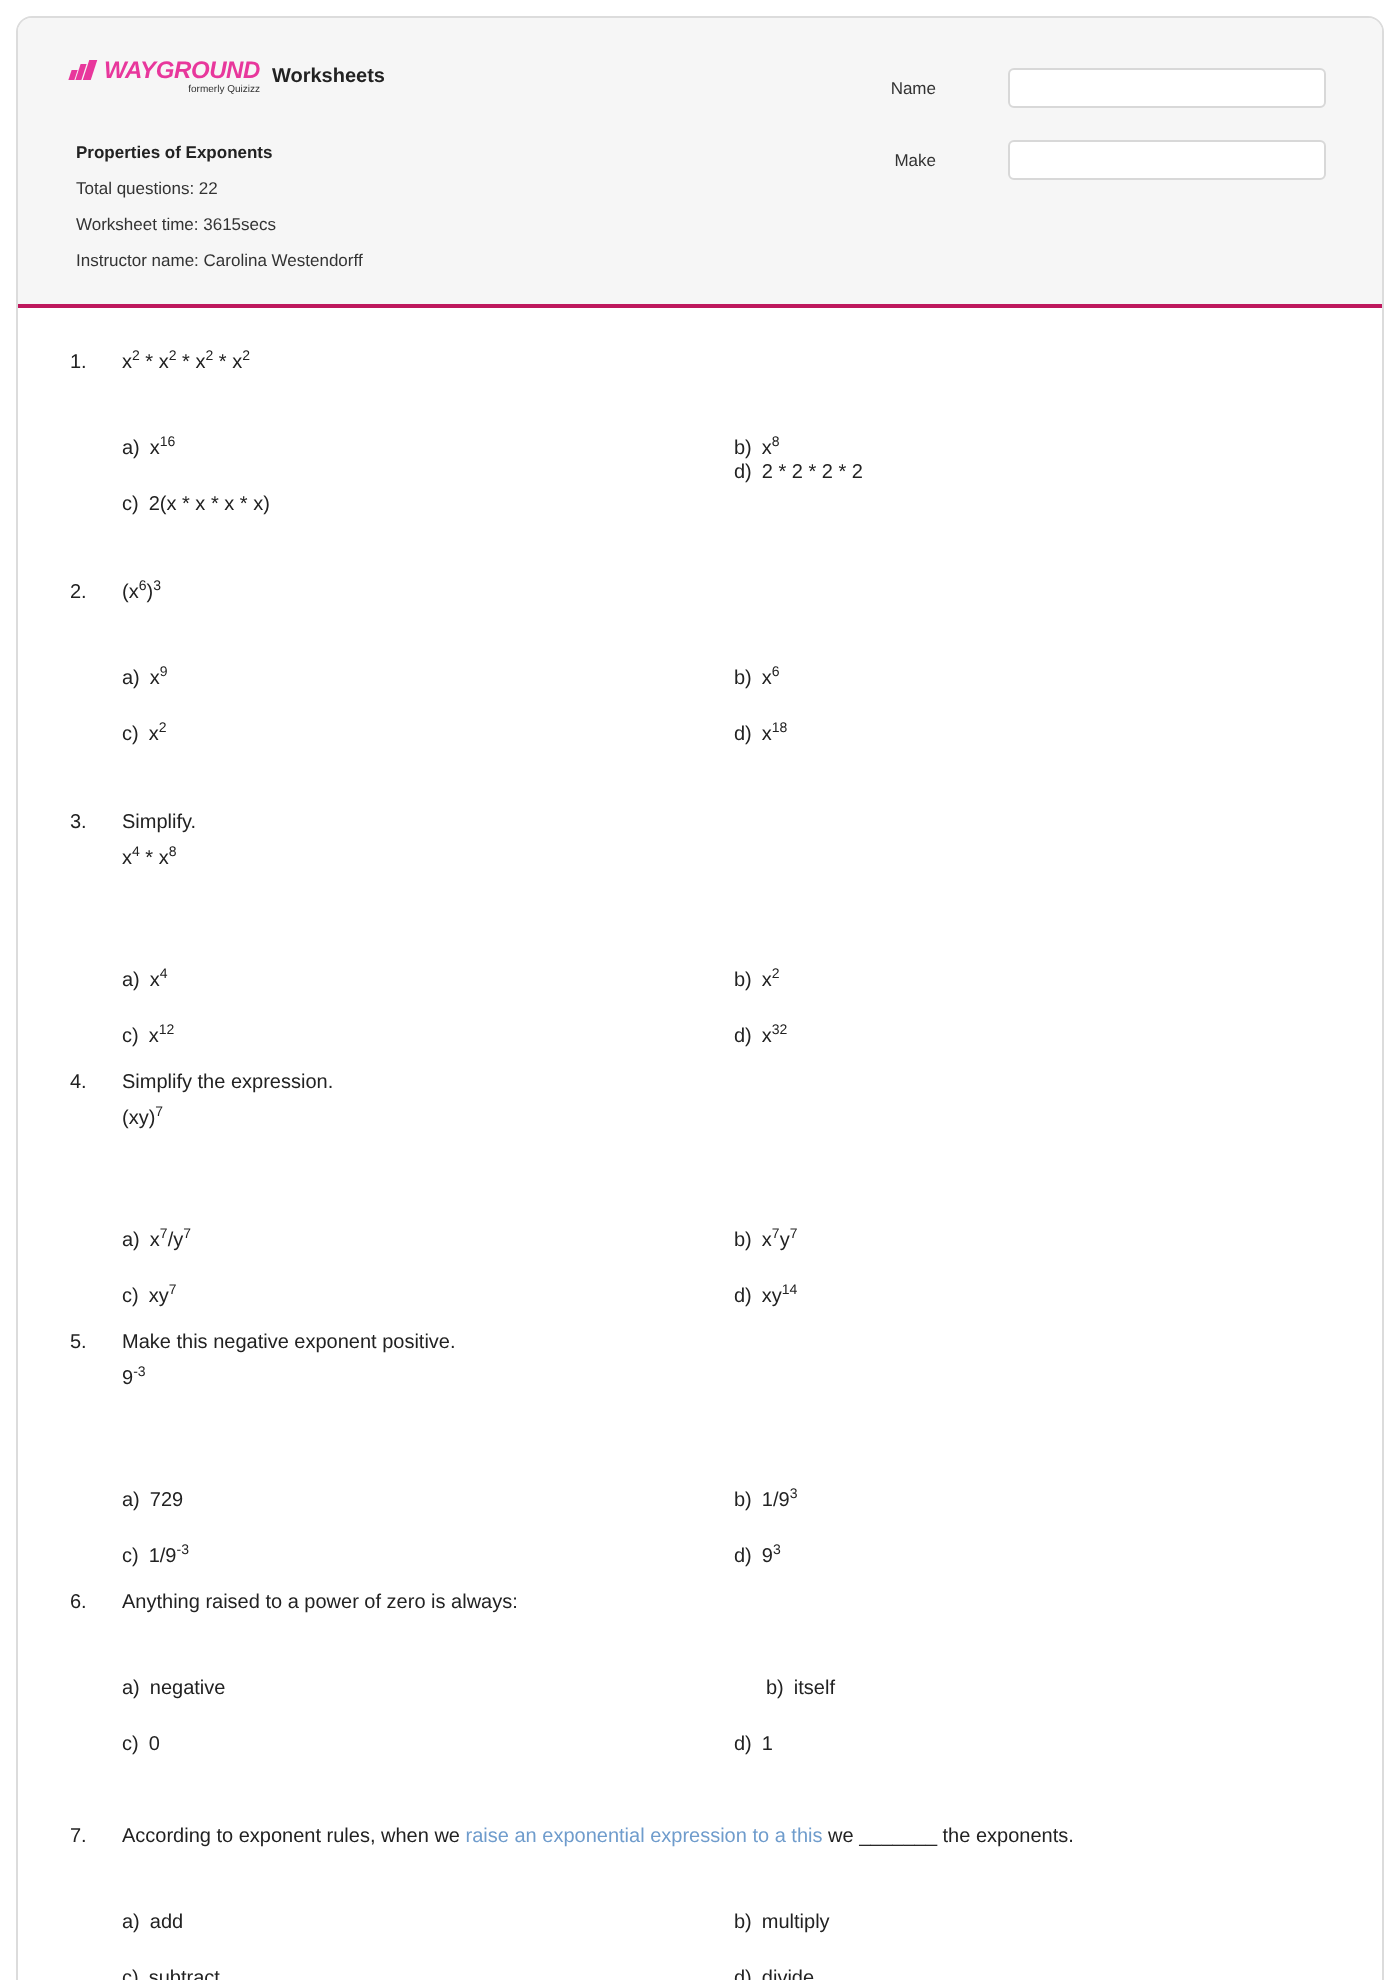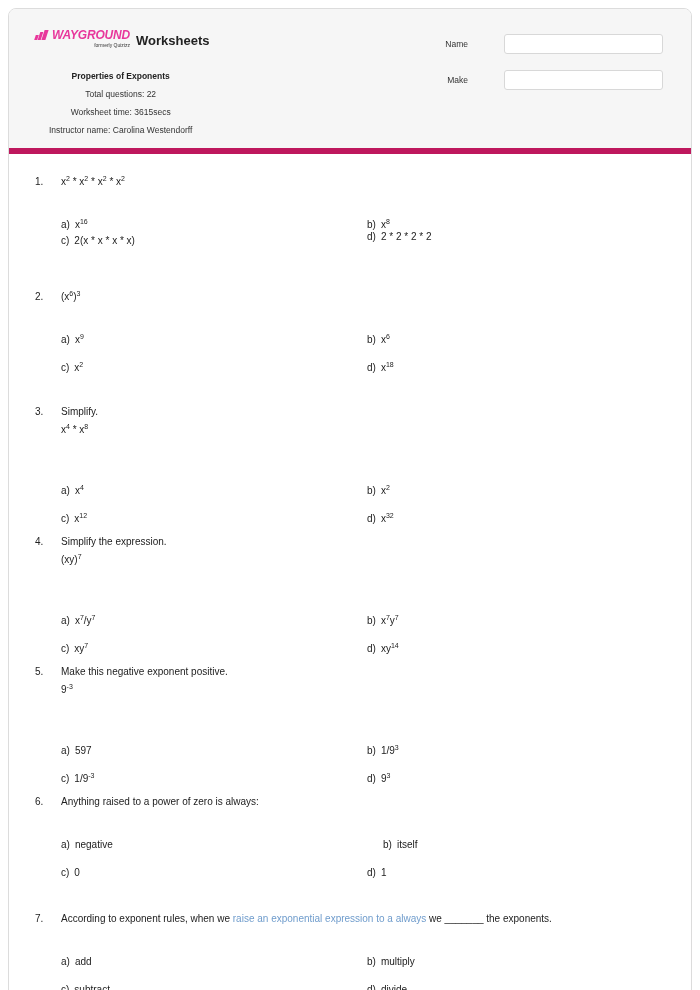--- a/index.html
+++ b/index.html
@@ -6,32 +6,32 @@
   html, body { width: 700px; height: 990px; overflow: hidden; background: #ffffff; }
   body { font-family: "Liberation Sans", sans-serif; color: #222; position: relative; }
 
   .sheet {
     position: absolute; left: 8px; top: 8px; width: 684px; height: 1000px;
     border: 1px solid #dcdcdc; border-radius: 8px 8px 0 0; background: #fff;
     overflow: hidden;
   }
   .header {
     position: relative; height: 145px; background: #f6f6f6;
-    border-bottom: 6px solid #be185d;
+    border-bottom: 2px solid #be185d;
   }
   .brand { position: absolute; left: 26px; top: 20px; display: flex; align-items: flex-start; }
   .logo { display: flex; flex-direction: column; align-items: flex-end; }
   .logo-main { display: flex; align-items: center; color: #e8379c; font-weight: bold; font-style: italic;
     font-size: 12px; letter-spacing: -0.2px; line-height: 12px; }
   .logo-mark { display: inline-block; width: 14px; height: 10px; margin-right: 3px; position: relative; }
   .logo-mark i { position: absolute; bottom: 0; width: 3px; background: #e8379c; transform: skewX(-18deg); }
   .logo-sub { font-size: 5px; color: #333; margin-top: 1px; line-height: 6px; }
-  .brand-title { font-weight: bold; font-size: 13px; margin-left: 6px; margin-top: 4px; color: #222; text-align: right; }
+  .brand-title { font-weight: bold; font-size: 10px; margin-left: 6px; margin-top: 4px; color: #222; text-align: right; }
 
-  .meta { position: absolute; left: 40px; top: 58px; font-size: 8.5px; color: #333; text-align: center; }
+  .meta { position: absolute; left: 29px; top: 58px; font-size: 8.5px; color: #333; }
   .meta div { height: 18px; line-height: 18px; }
   .meta .ws-title { font-weight: bold; color: #222; }
 
   .fields { position: absolute; right: 28px; top: 25px; }
   .field-row { display: flex; align-items: center; justify-content: flex-end; height: 20px; margin-bottom: 16px; gap: 28px; }
   .field-row label { font-size: 8.5px; color: #333; margin-right: 8px; }
   .field-row input { width: 159px; height: 20px; border: 1px solid #d8d8d8; border-radius: 3px; background: #fff; }
 
   .questions { position: absolute; left: 26px; top: 158px; width: 640px; }
   .q { position: absolute; left: 0; width: 640px; }
@@ -85,21 +85,21 @@
 
   <div class="questions" id="qlist">
       <div class="q" style="top: 8px;">
         <div class="q-head">
           <span class="q-num">1.</span>
           <span class="q-text">x<sup>2</sup> * x<sup>2</sup> * x<sup>2</sup> * x<sup>2</sup></span>
         </div>
         <div class="opts">
           <div class="opt" style="left: 0px; top: 30px;"><span class="lbl">a)</span><span>x<sup>16</sup></span></div>
           <div class="opt" style="left: 306px; top: 30px;"><span class="lbl">b)</span><span>x<sup>8</sup></span></div>
-          <div class="opt" style="left: 0px; top: 46px;"><span class="lbl">c)</span><span>2(x * x * x * x)</span></div>
+          <div class="opt" style="left: 0px; top: 58px;"><span class="lbl">c)</span><span>2(x * x * x * x)</span></div>
           <div class="opt" style="left: 306px; top: 42px;"><span class="lbl">d)</span><span>2 * 2 * 2 * 2</span></div>
         </div>
       </div>
       <div class="q" style="top: 123px;">
         <div class="q-head">
           <span class="q-num">2.</span>
           <span class="q-text">(x<sup>6</sup>)<sup>3</sup></span>
         </div>
         <div class="opts">
           <div class="opt" style="left: 0px; top: 30px;"><span class="lbl">a)</span><span>x<sup>9</sup></span></div>
@@ -131,42 +131,42 @@
           <div class="opt" style="left: 0px; top: 76px;"><span class="lbl">c)</span><span>xy<sup>7</sup></span></div>
           <div class="opt" style="left: 306px; top: 76px;"><span class="lbl">d)</span><span>xy<sup>14</sup></span></div>
         </div>
       </div>
       <div class="q" style="top: 498px;">
         <div class="q-head">
           <span class="q-num">5.</span>
           <span class="q-text">Make this negative exponent positive.<span class="line2">9<sup>-3</sup></span></span>
         </div>
         <div class="opts">
-          <div class="opt" style="left: 0px; top: 48px;"><span class="lbl">a)</span><span>597</span></div>
+          <div class="opt" style="left: 0px; top: 48px;"><span class="lbl">a)</span><span>729</span></div>
           <div class="opt" style="left: 306px; top: 48px;"><span class="lbl">b)</span><span>1/9<sup>3</sup></span></div>
           <div class="opt" style="left: 0px; top: 76px;"><span class="lbl">c)</span><span>1/9<sup>-3</sup></span></div>
           <div class="opt" style="left: 306px; top: 76px;"><span class="lbl">d)</span><span>9<sup>3</sup></span></div>
         </div>
       </div>
       <div class="q" style="top: 628px;">
         <div class="q-head">
           <span class="q-num">6.</span>
           <span class="q-text">Anything raised to a power of zero is always:</span>
         </div>
         <div class="opts">
           <div class="opt" style="left: 0px; top: 30px;"><span class="lbl">a)</span><span>negative</span></div>
           <div class="opt" style="left: 306px; top: 30px; padding-left: 16px;"><span class="lbl">b)</span><span>itself</span></div>
           <div class="opt" style="left: 0px; top: 58px;"><span class="lbl">c)</span><span>0</span></div>
           <div class="opt" style="left: 306px; top: 58px;"><span class="lbl">d)</span><span>1</span></div>
         </div>
       </div>
       <div class="q" style="top: 745px;">
         <div class="q-head">
           <span class="q-num">7.</span>
-          <span class="q-text">According to exponent rules, when we <span class="hl">raise an exponential expression to a always</span> we _______ the exponents.</span>
+          <span class="q-text">According to exponent rules, when we <span class="hl">raise an exponential expression to a this</span> we _______ the exponents.</span>
         </div>
         <div class="opts">
           <div class="opt" style="left: 0px; top: 30px;"><span class="lbl">a)</span><span>add</span></div>
           <div class="opt" style="left: 306px; top: 30px;"><span class="lbl">b)</span><span>multiply</span></div>
           <div class="opt" style="left: 0px; top: 58px;"><span class="lbl">c)</span><span>subtract</span></div>
           <div class="opt" style="left: 306px; top: 58px;"><span class="lbl">d)</span><span>divide</span></div>
         </div>
       </div>
     </div>
 </div>

